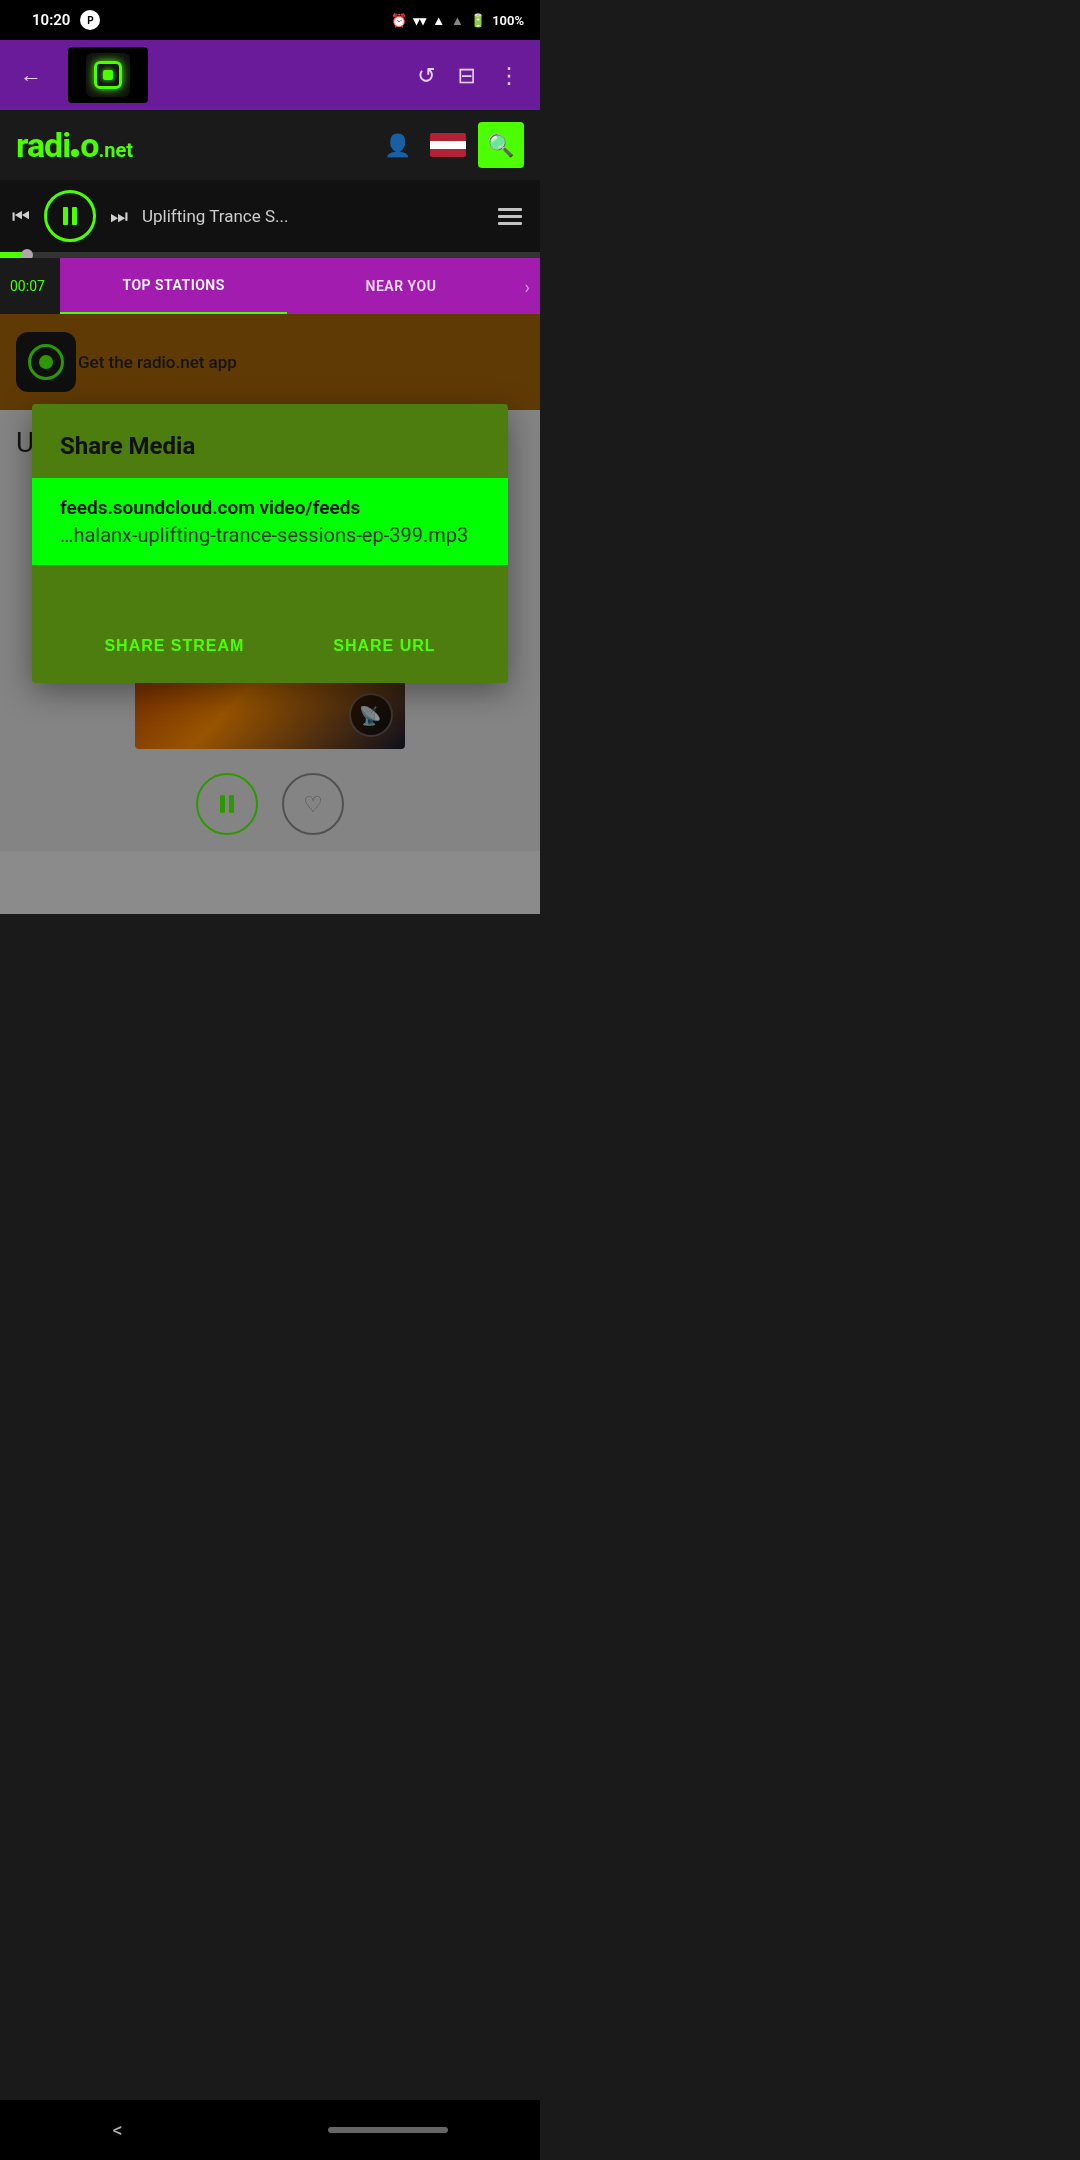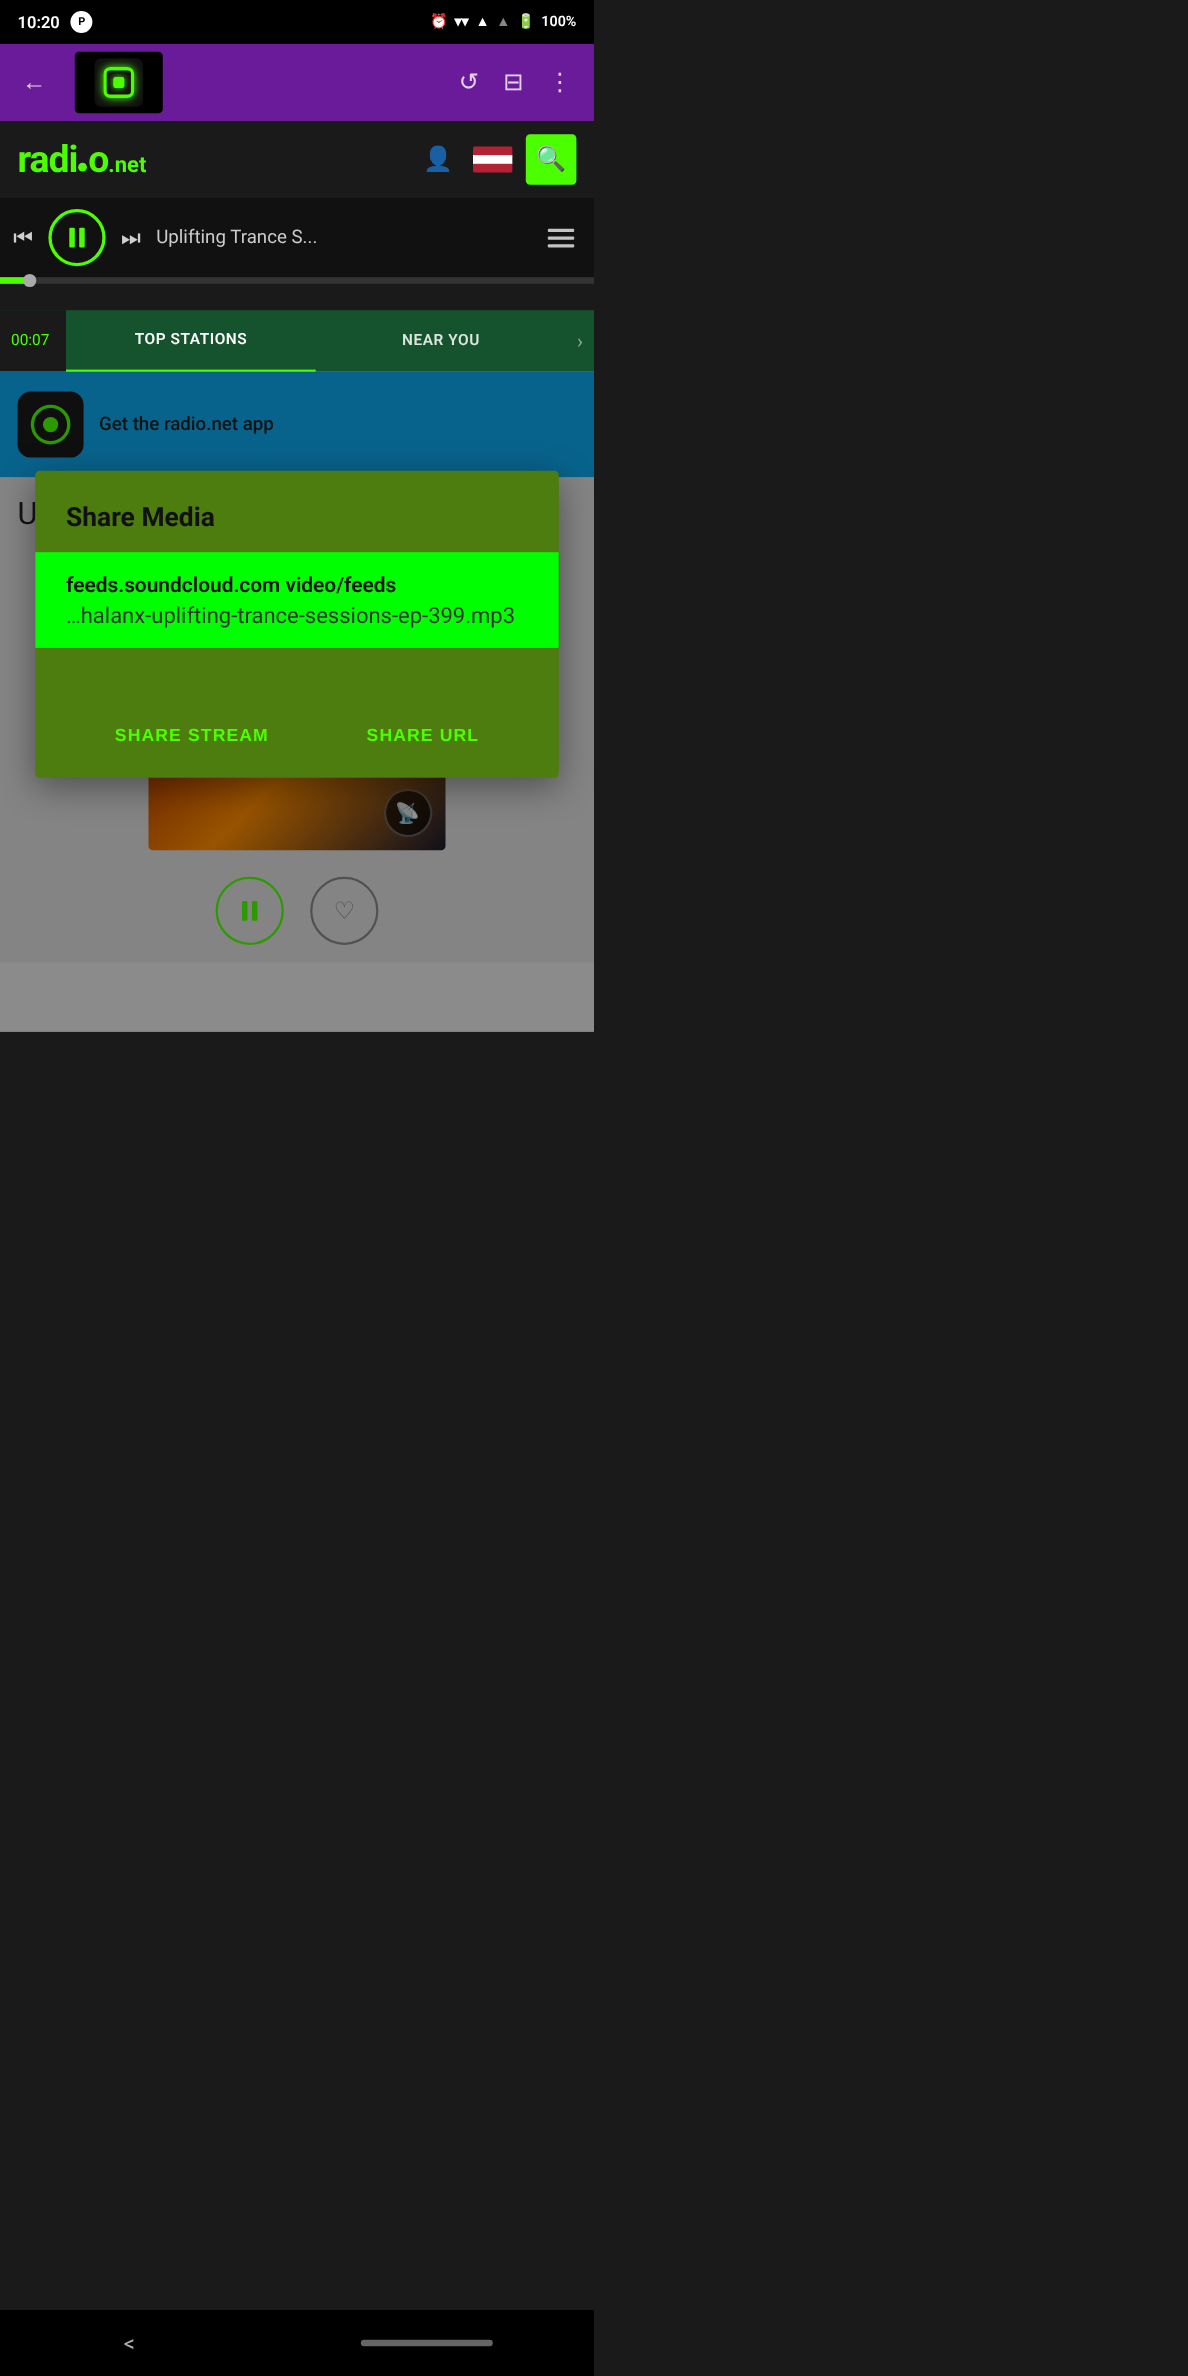--- a/index.html
+++ b/index.html
@@ -19,21 +19,21 @@
       background: #000;
       height: 40px;
       display: flex;
       align-items: center;
       justify-content: space-between;
       padding: 0 16px;
       color: #fff;
       font-size: 15px;
       font-weight: 600;
     }
-    .status-left { display: flex; align-items: center; gap: 10px; }
+    .status-left { display: flex; align-items: center; gap: 10px; margin-left: 16px; }
     .status-right { display: flex; align-items: center; gap: 6px; font-size: 13px; }
     .pandora-icon {
       width: 20px; height: 20px;
       background: #fff;
       border-radius: 50%;
       display: flex; align-items: center; justify-content: center;
       font-size: 10px; font-weight: bold; color: #000;
     }
 
     
@@ -241,26 +241,25 @@
       background: #aaa;
       border-radius: 50%;
       position: absolute;
       left: 5%;
       top: 50%;
       transform: translate(-50%, -50%);
     }
 
     
     .tabs-bar {
-      background: #14532d;
+      background: #a21caf;
       height: 56px;
       display: flex;
       align-items: center;
       position: relative;
-      margin-top: 24px;
     }
     .time-display {
       background: #1a1a1a;
       color: #4cff00;
       font-size: 14px;
       padding: 4px 10px;
       height: 100%;
       display: flex;
       align-items: center;
       min-width: 60px;
@@ -289,25 +288,25 @@
 
     
     .bg-content {
       background: #e8e8e8;
       min-height: 600px;
       position: relative;
     }
 
     
     .app-banner {
-      background: #0ea5e9;
+      background: #a16207;
       padding: 18px 16px;
       display: flex;
       align-items: center;
-      gap: 14px;
+      gap: 2px;
     }
     .app-icon {
       width: 60px;
       height: 60px;
       background: #1a1a1a;
       border-radius: 12px;
       display: flex;
       align-items: center;
       justify-content: center;
     }

